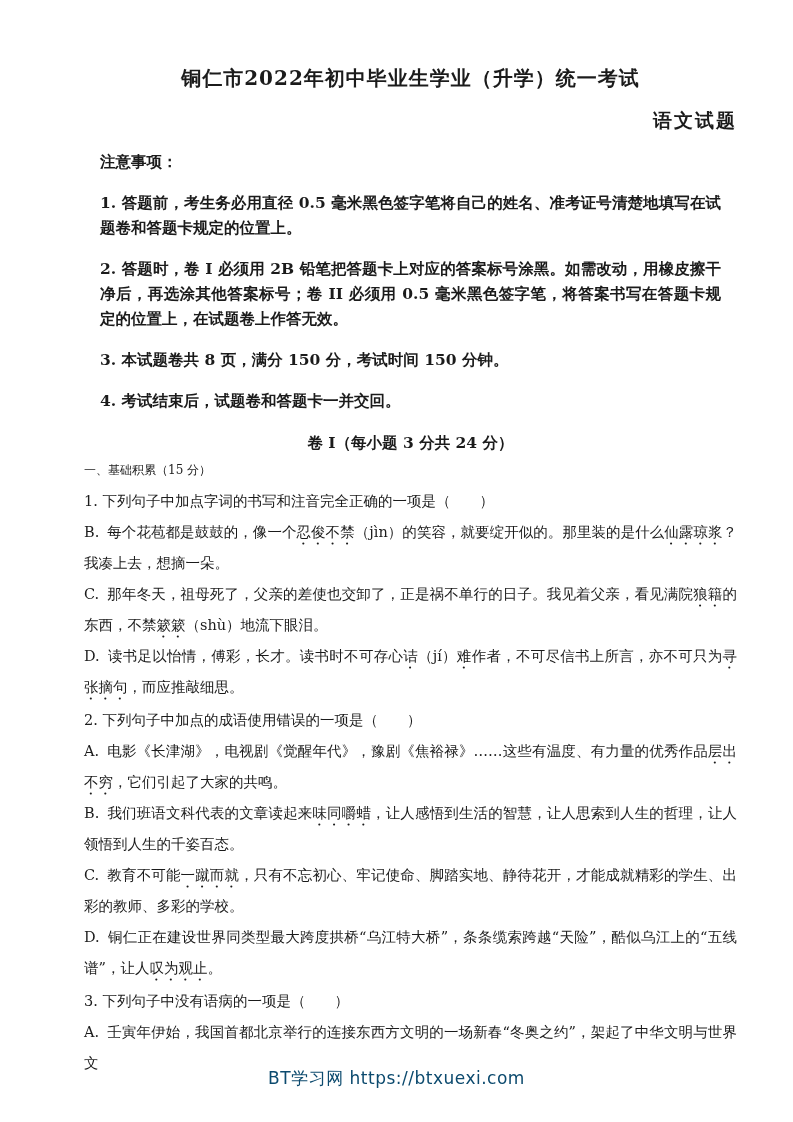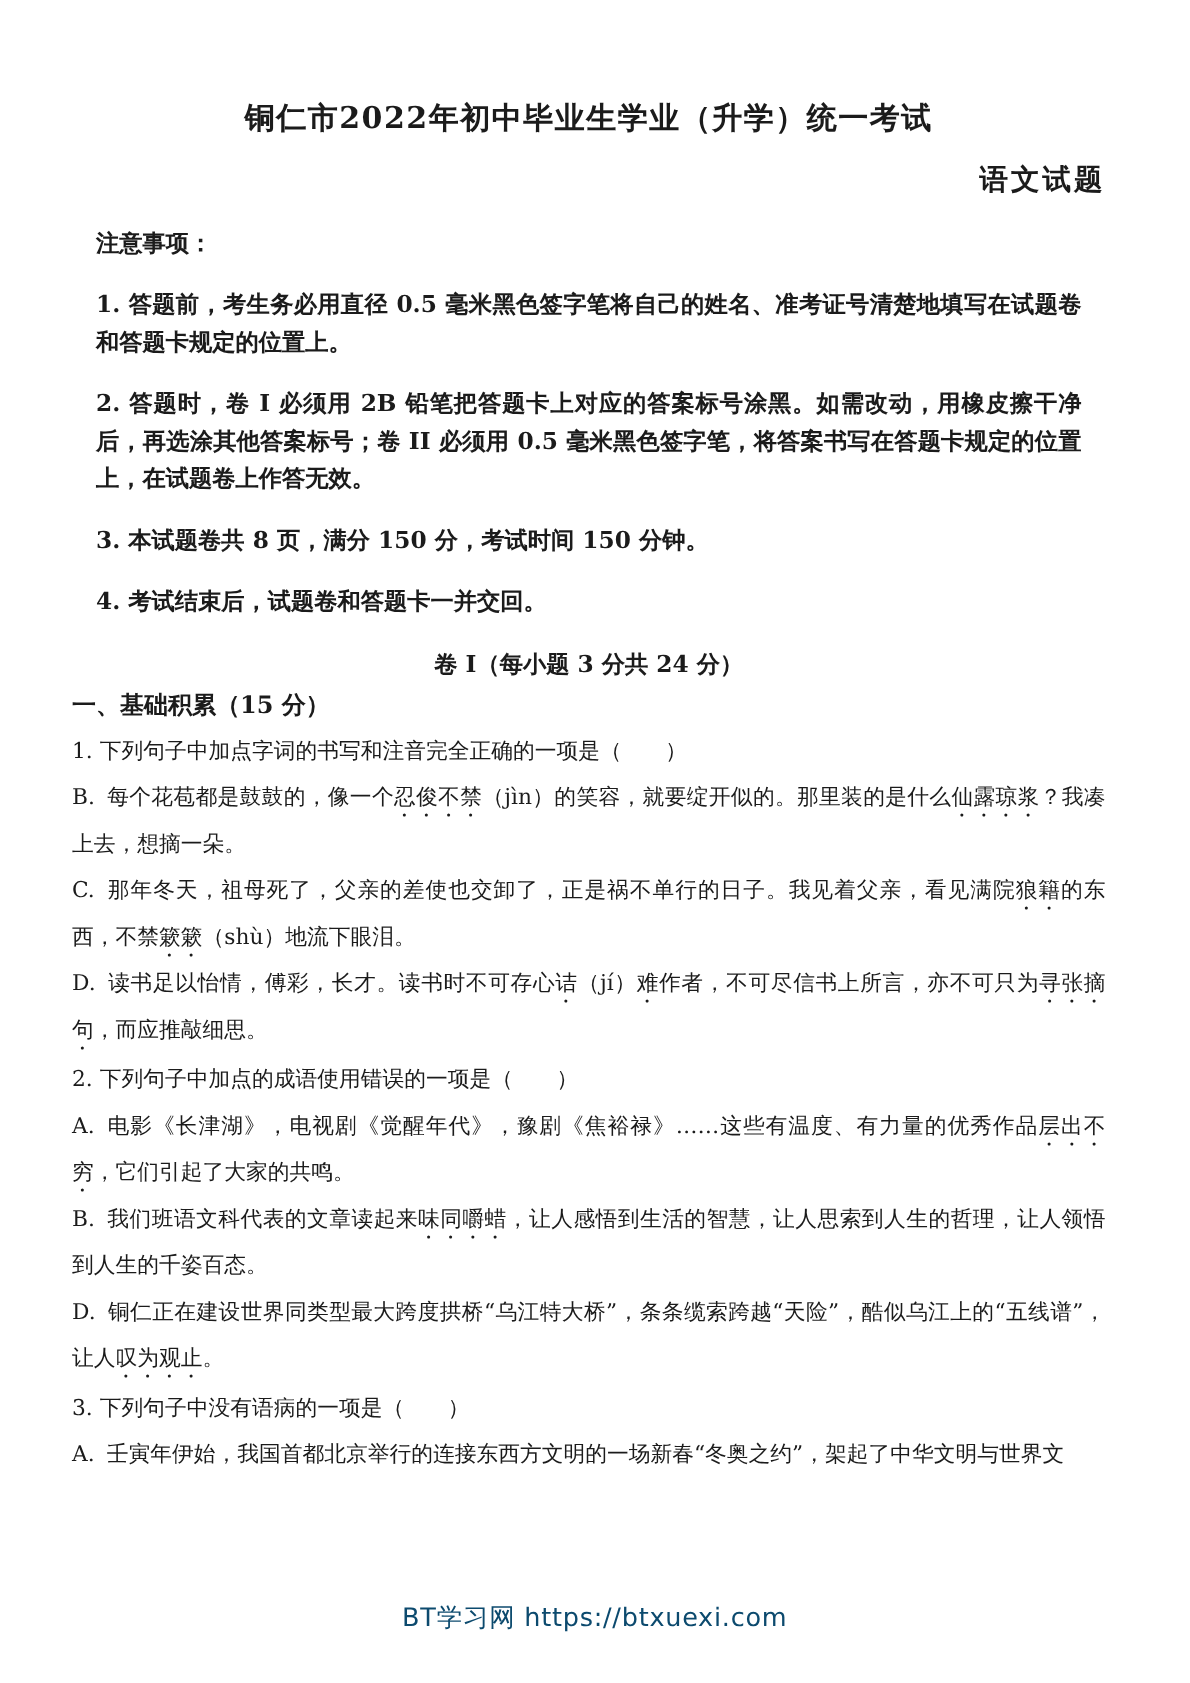--- a/index.html
+++ b/index.html
@@ -1,42 +1,42 @@
 <!DOCTYPE html>
 <html><head>
 <meta charset="utf-8">
 <style>
   html,body{margin:0;padding:0;background:#ffffff;}
   .page{
     position:relative;
     width:793px;height:1122px;
     background:#ffffff;
     box-sizing:border-box;
-    padding:64px 56px 0 48px;
+    padding:64px 56px 0 84px;
     font-family:"DejaVu Serif","Liberation Serif",serif;
     color:#1b1b1b;
     overflow:hidden;
   }
   .title{
     text-align:center;font-size:20px;font-weight:700;
     line-height:28px;margin:0 0 15px 0;letter-spacing:1px;
   }
   .subtitle{
     text-align:right;font-size:19px;font-weight:700;
     line-height:26px;margin:0 0 14px 0;letter-spacing:2px;
   }
   .notice p{
     margin:16px;font-weight:700;font-size:15.5px;line-height:25px;
     text-align:justify;
   }
   .part-heading{
     text-align:center;font-weight:700;font-size:15.5px;line-height:27px;margin-top:2px;
   }
   .unit-heading{
-    font-weight:700;font-size:16px;line-height:28px;
+    font-weight:400;font-size:12px;line-height:28px;
   }
   .question{margin-top:2px;}
   .question p{
     margin:0;font-size:14.5px;line-height:31px;text-align:justify;
   }
   .opt-label{margin-right:8px;}
   .em{
     -webkit-text-emphasis:filled dot #1b1b1b;
     -webkit-text-emphasis-position:under right;
     text-emphasis:filled dot #1b1b1b;
@@ -72,20 +72,21 @@
     <p>1. 下列句子中加点字词的书写和注音完全正确的一项是（　　）</p>
     <p><span class="opt-label">B.</span><span><span>每个花苞都是鼓鼓的，像一个</span><span class="em">忍俊不禁</span><span>（jìn）的笑容，就要绽开似的。那里装的是什么</span><span class="em">仙露琼浆</span><span>？我凑上去，想摘一朵。</span></span></p>
     <p><span class="opt-label">C.</span><span><span>那年冬天，祖母死了，父亲的差使也交卸了，正是祸不单行的日子。我见着父亲，看见满院</span><span class="em">狼籍</span><span>的东西，不禁</span><span class="em">簌簌</span><span>（shù）地流下眼泪。</span></span></p>
     <p><span class="opt-label">D.</span><span><span>读书足以怡情，傅彩，长才。读书时不可存心</span><span class="em">诘</span><span>（jí）</span><span class="em">难</span><span>作者，不可尽信书上所言，亦不可只为</span><span class="em">寻张摘句</span><span>，而应推敲细思。</span></span></p>
   </div>
 
   <div class="question">
     <p>2. 下列句子中加点的成语使用错误的一项是（　　）</p>
     <p><span class="opt-label">A.</span><span><span>电影《长津湖》，电视剧《觉醒年代》，豫剧《焦裕禄》……这些有温度、有力量的优秀作品</span><span class="em">层出不穷</span><span>，它们引起了大家的共鸣。</span></span></p>
     <p><span class="opt-label">B.</span><span><span>我们班语文科代表的文章读起来</span><span class="em">味同嚼蜡</span><span>，让人感悟到生活的智慧，让人思索到人生的哲理，让人领悟到人生的千姿百态。</span></span></p>
+    <p><span class="opt-label">C.</span><span><span>教育不可能</span><span class="em">一蹴而就</span><span>，只有不忘初心、牢记使命、脚踏实地、静待花开，才能成就精彩的学生、出彩的教师、多彩的学校。</span></span></p>
     <p><span class="opt-label">D.</span><span><span>铜仁正在建设世界同类型最大跨度拱桥“乌江特大桥”，条条缆索跨越“天险”，酷似乌江上的“五线谱”，让人</span><span class="em">叹为观止</span><span>。</span></span></p>
   </div>
 
   <div class="question">
     <p>3. 下列句子中没有语病的一项是（　　）</p>
     <p><span class="opt-label">A.</span><span><span>壬寅年伊始，我国首都北京举行的连接东西方文明的一场新春“冬奥之约”，架起了中华文明与世界文</span></span></p>
   </div>
 
   <div class="footer">BT学习网 https://btxuexi.com</div>
 

